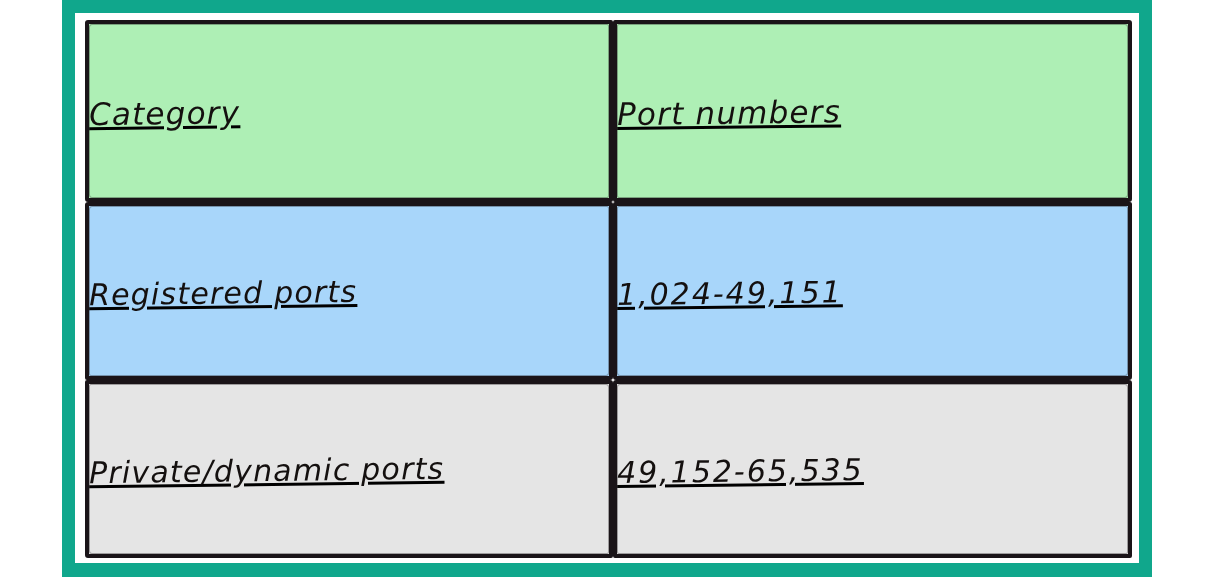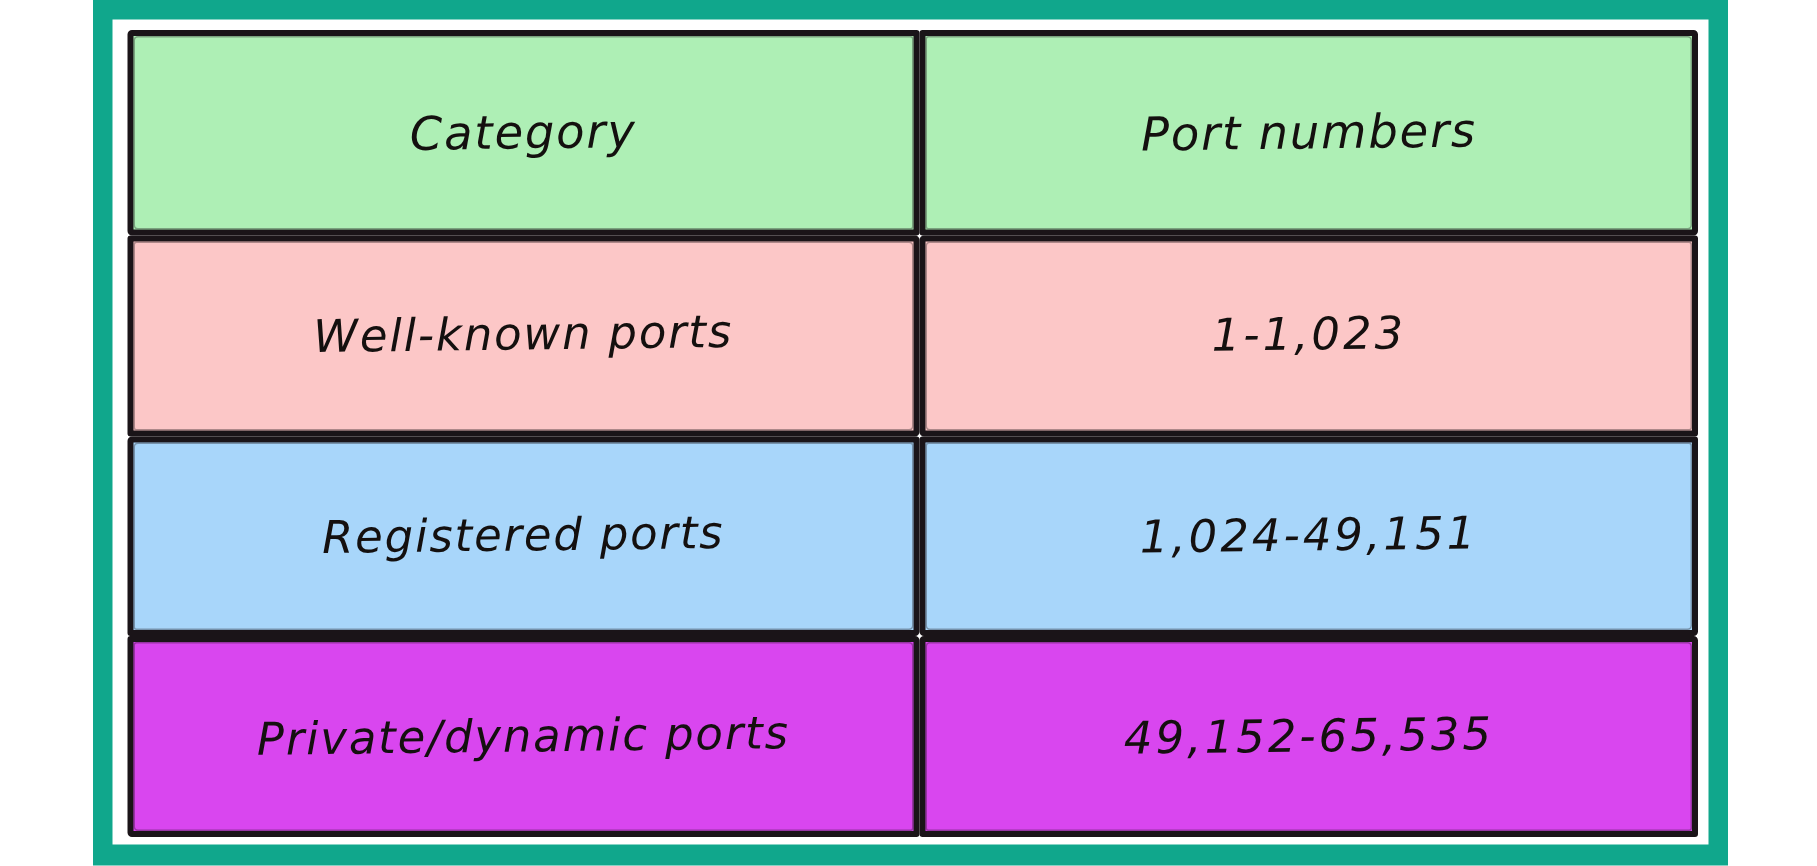--- a/index.html
+++ b/index.html
@@ -50,24 +50,24 @@
     border-collapse: separate;
     border-spacing: 0;
     width: 100%;
     height: 100%;
     table-layout: fixed;
   }
 
   table.port-table td {
     border: 4px solid #1a1418;
     padding: 0;
-    text-align: center;
     vertical-align: middle;
     position: relative;
     box-shadow: inset 0 0 0 1px rgba(26,20,24,0.35);
+    text-decoration: underline;
   }
 
   
   col.c-left  { width: 50.4%; }
   col.c-right { width: 49.6%; }
 
   
   table.port-table td.cell-left  { border-right-width: 4px; }
   table.port-table td.cell-right { border-left-width: 4px; }
 
@@ -84,21 +84,21 @@
   }
 
   .cell-text.num {
     letter-spacing: 2.0px;
   }
 
   
   .row-header td { background: #aeefb5; }
   .row-well    td { background: #fcc7c7; }
   .row-reg     td { background: #a8d6fa; }
-  .row-priv    td { background: #d946ef; margin-left: 22px; }
+  .row-priv    td { background: #e5e5e5; margin-left: 22px; }
 
   
   .row-header .cell-text { font-size: 31px; }
 
   
   .row-header td.cell-left  { border-radius: 3px 2px 2px 3px; }
   .row-well   td.cell-left  { border-radius: 2px 3px 3px 2px; }
   .row-reg    td.cell-left  { border-radius: 3px 2px 3px 2px; margin-left: 36px; }
   .row-priv   td.cell-left  { border-radius: 2px 3px 2px 3px; }
   .row-header td.cell-right { border-radius: 2px 3px 3px 2px; }
@@ -122,28 +122,20 @@
       <tbody>
         <tr class="row-header">
           <td class="cell-left">
             <span class="cell-text">Category</span>
           </td>
           <td class="cell-right">
             <span class="cell-text">Port numbers</span>
           </td>
         </tr>
 
-        <tr class="row-well">
-          <td class="cell-left">
-            <span class="cell-text">Well-known ports</span>
-          </td>
-          <td class="cell-right">
-            <span class="cell-text num">1-1,023</span>
-          </td>
-        </tr>
 
         <tr class="row-reg">
           <td class="cell-left">
             <span class="cell-text">Registered ports</span>
           </td>
           <td class="cell-right">
             <span class="cell-text num">1,024-49,151</span>
           </td>
         </tr>
 

